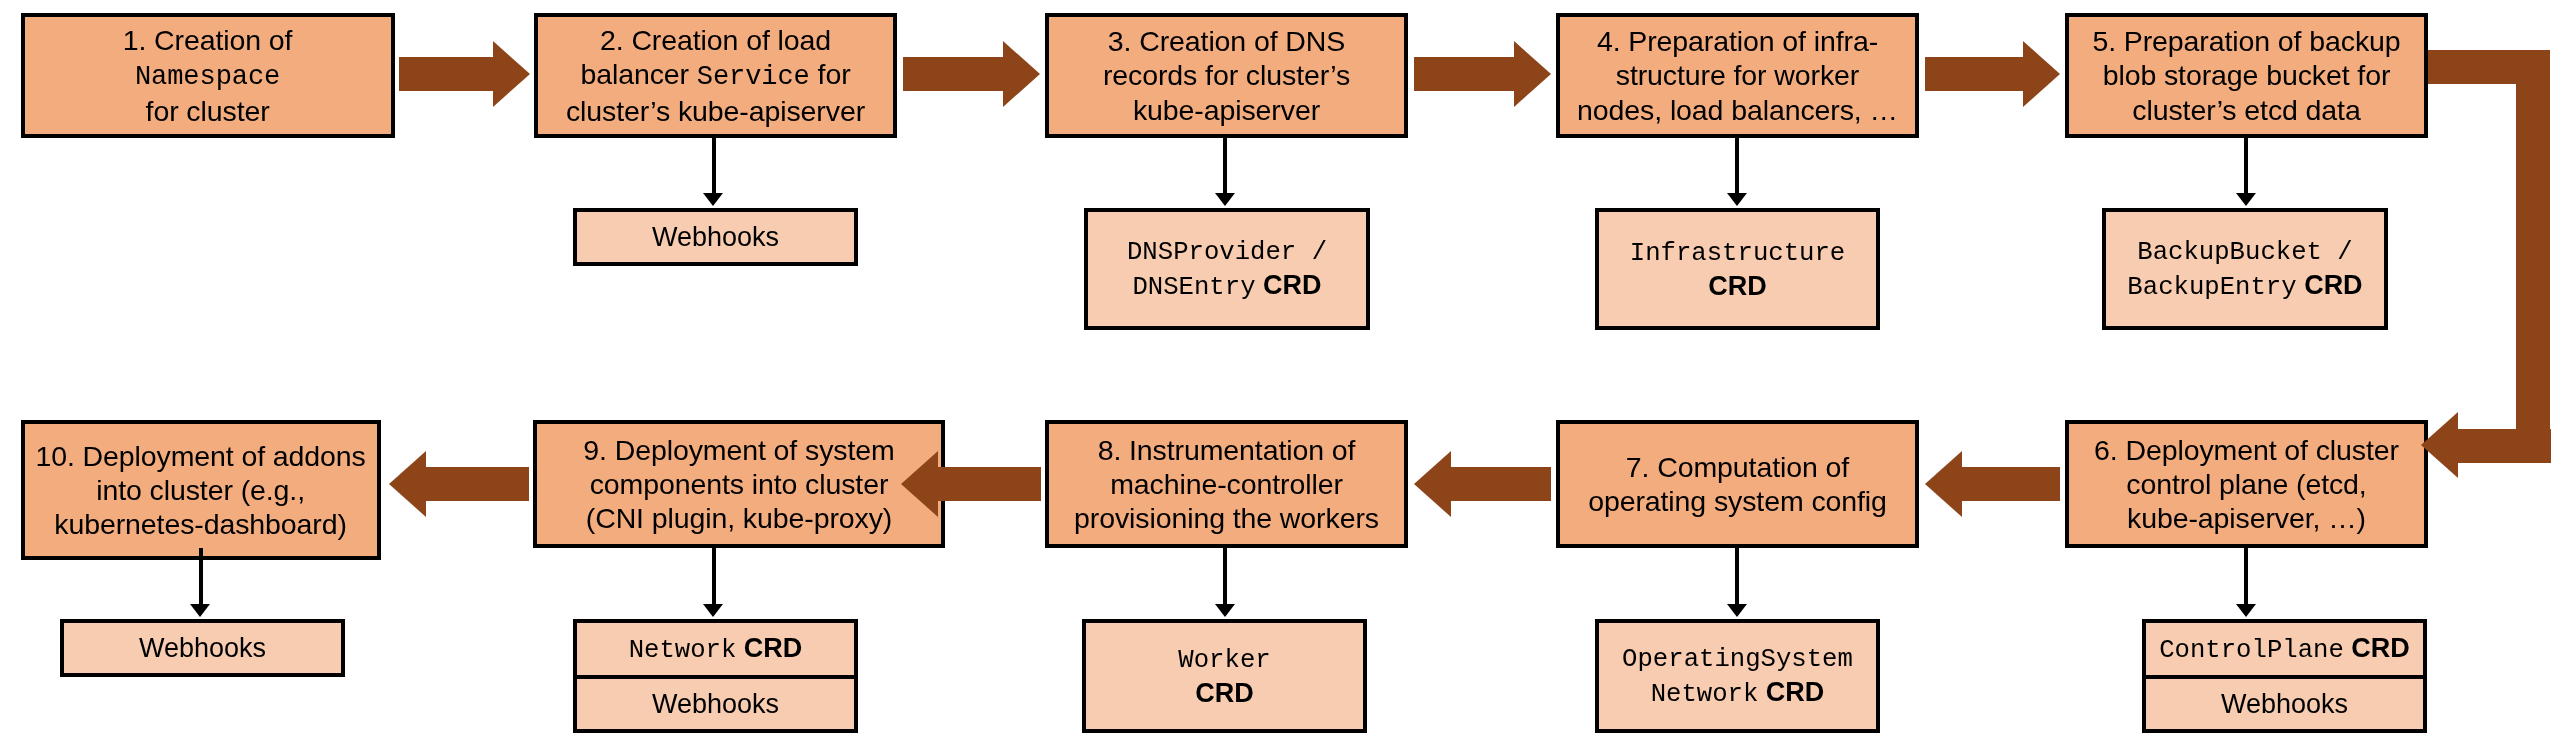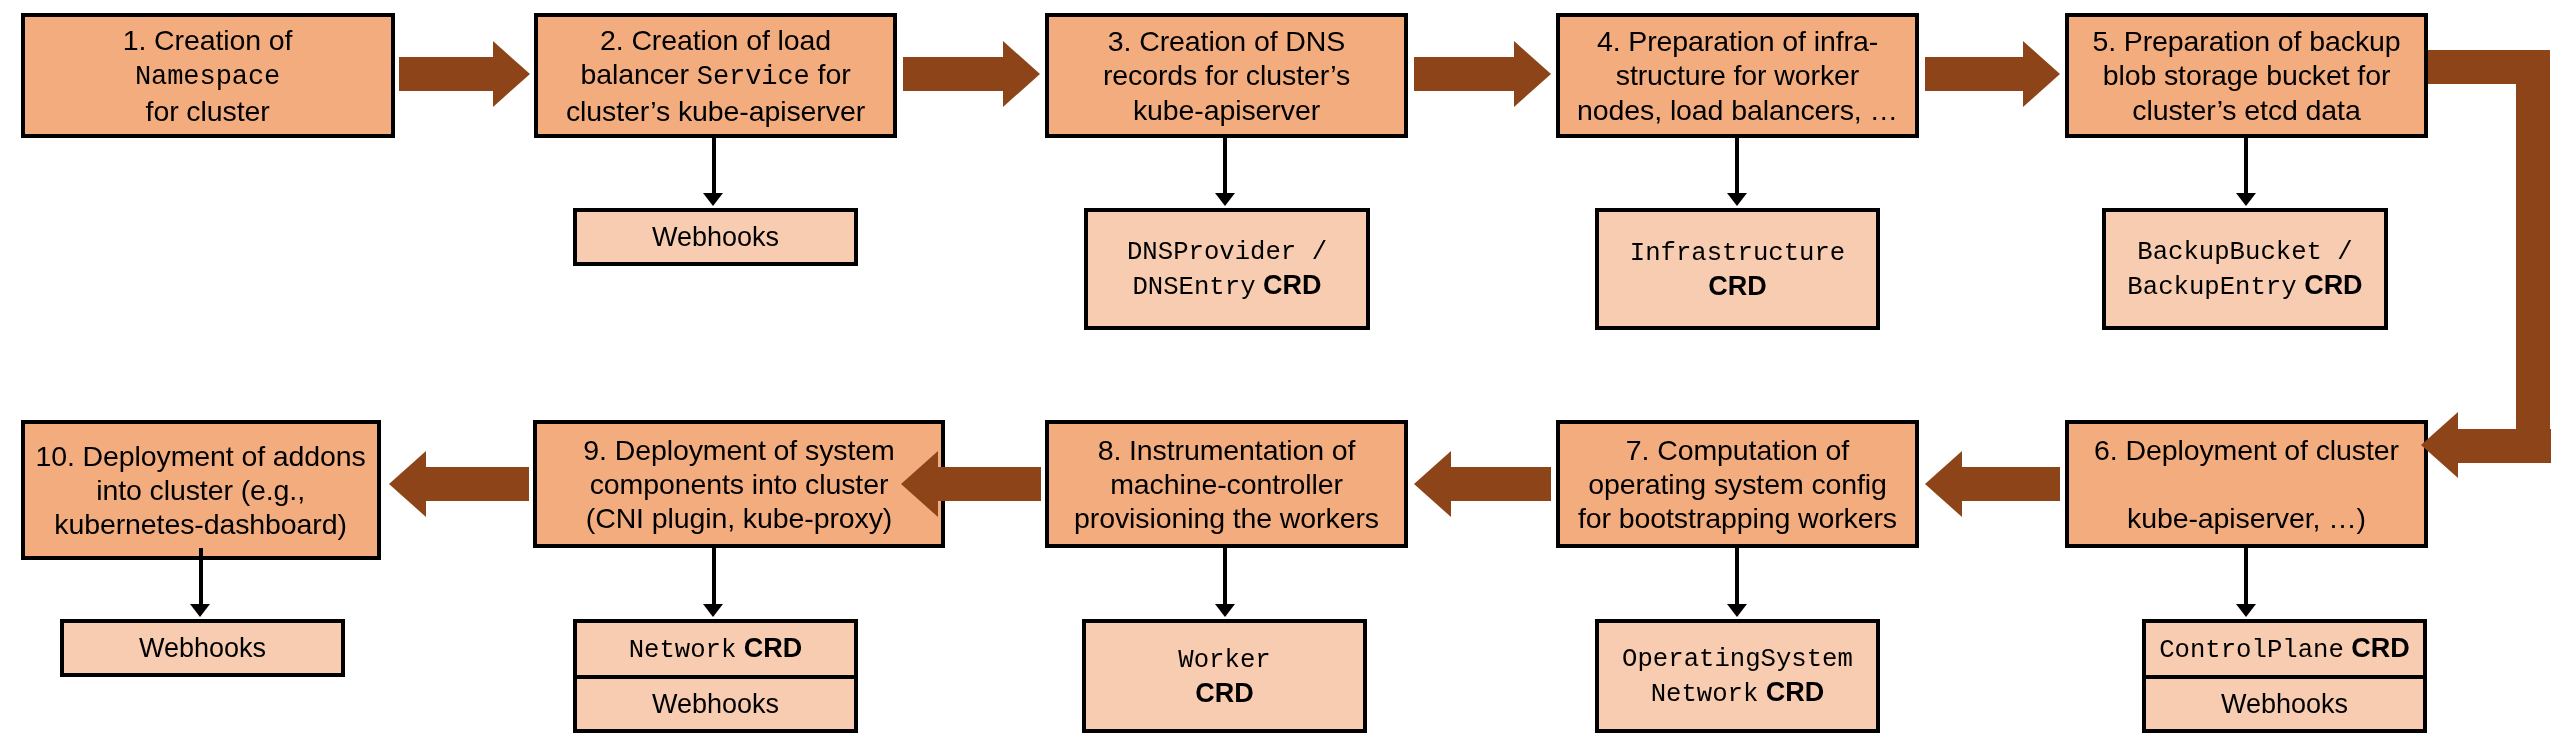--- a/index.html
+++ b/index.html
@@ -160,25 +160,25 @@
 
   <div class="step-box" style="left:533px; top:420px; width:412px; height:128px;">
     <span class="step-text"><span>9. Deployment of system</span><br><span>components into cluster</span><br><span>(CNI plugin, kube-proxy)</span></span>
   </div>
 
   <div class="step-box" style="left:1045px; top:420px; width:363px; height:128px;">
     <span class="step-text"><span>8. Instrumentation of</span><br><span>machine-controller</span><br><span>provisioning the workers</span></span>
   </div>
 
   <div class="step-box" style="left:1556px; top:420px; width:363px; height:128px;">
-    <span class="step-text"><span>7. Computation of</span><br><span>operating system config</span><br><span>for bootstrapping workers</span></span>
+    <span class="step-text"><span>7. Computation of</span><br><span>operating system config</span><br></span>
   </div>
 
   <div class="step-box" style="left:2065px; top:420px; width:363px; height:128px;">
-    <span class="step-text"><span>6. Deployment of cluster</span><br><br><span>kube-apiserver, …)</span></span>
+    <span class="step-text"><span>6. Deployment of cluster</span><br><span>control plane (etcd,</span><br><span>kube-apiserver, …)</span></span>
   </div>
 
   <div class="connector" style="left:199px; top:548px; height:61px;"></div>
   <div class="connector-head" style="left:190px; top:604px;"></div>
   <div class="artifact-box" style="left:60px; top:619px; width:285px; height:58px;">
     <div class="artifact-cell">
       <span class="artifact-text"><span>Webhooks</span></span>
     </div>
   </div>
 

